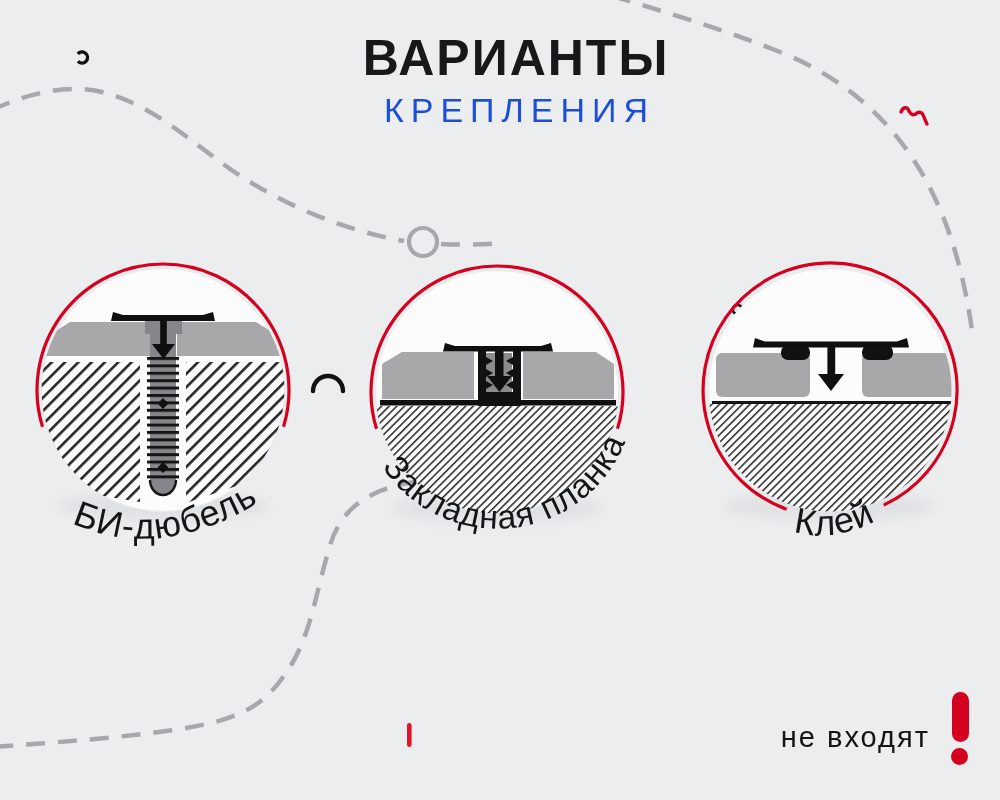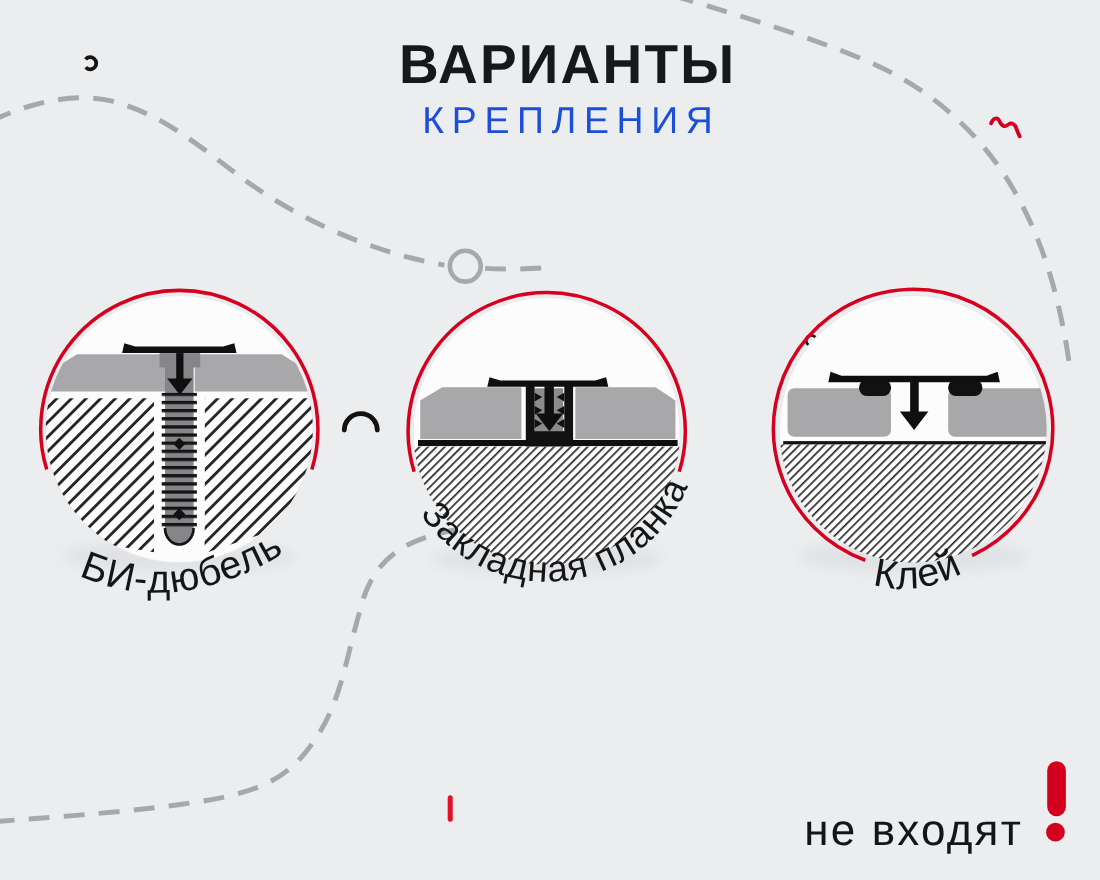--- a/index.html
+++ b/index.html
@@ -5,22 +5,22 @@
   html,body{margin:0;padding:0;}
   .stage{
     position:relative;width:1000px;height:800px;overflow:hidden;
     background:#ecedef;
     font-family:"Liberation Sans","DejaVu Sans",sans-serif;
   }
   .stage svg{position:absolute;left:0;top:0;}
   .title-block{position:absolute;top:33px;left:16px;width:100%;text-align:center;color:#17181a;}
   .title-main{font-size:50px;font-weight:800;letter-spacing:2px;line-height:1;margin:0;}
   .title-sub{font-size:34px;font-weight:500;letter-spacing:7px;margin:10px 0 0 7px;line-height:1;color:#1d4ed8;}
-  .note-block{position:absolute;right:70px;top:733px;text-align:right;color:#141517;
-    font-size:40px;font-weight:500;letter-spacing:2px;line-height:45px;}
+  .note-block{position:absolute;right:70px;top:715px;text-align:right;color:#141517;
+    font-size:29px;font-weight:500;letter-spacing:2px;line-height:45px;}
   .excl-bar{position:absolute;right:31px;top:692px;width:17px;height:50px;border-radius:9px;background:#d40020;}
   .excl-dot{position:absolute;right:32px;top:748px;width:17px;height:17px;border-radius:50%;background:#d40020;}
   .circle-label{font-weight:500;fill:#141517;letter-spacing:1px;}
 </style>
 </head>
 <body>
 
 <div class="stage">
 
   <svg width="1000" height="800" viewBox="0 0 1000 800">

